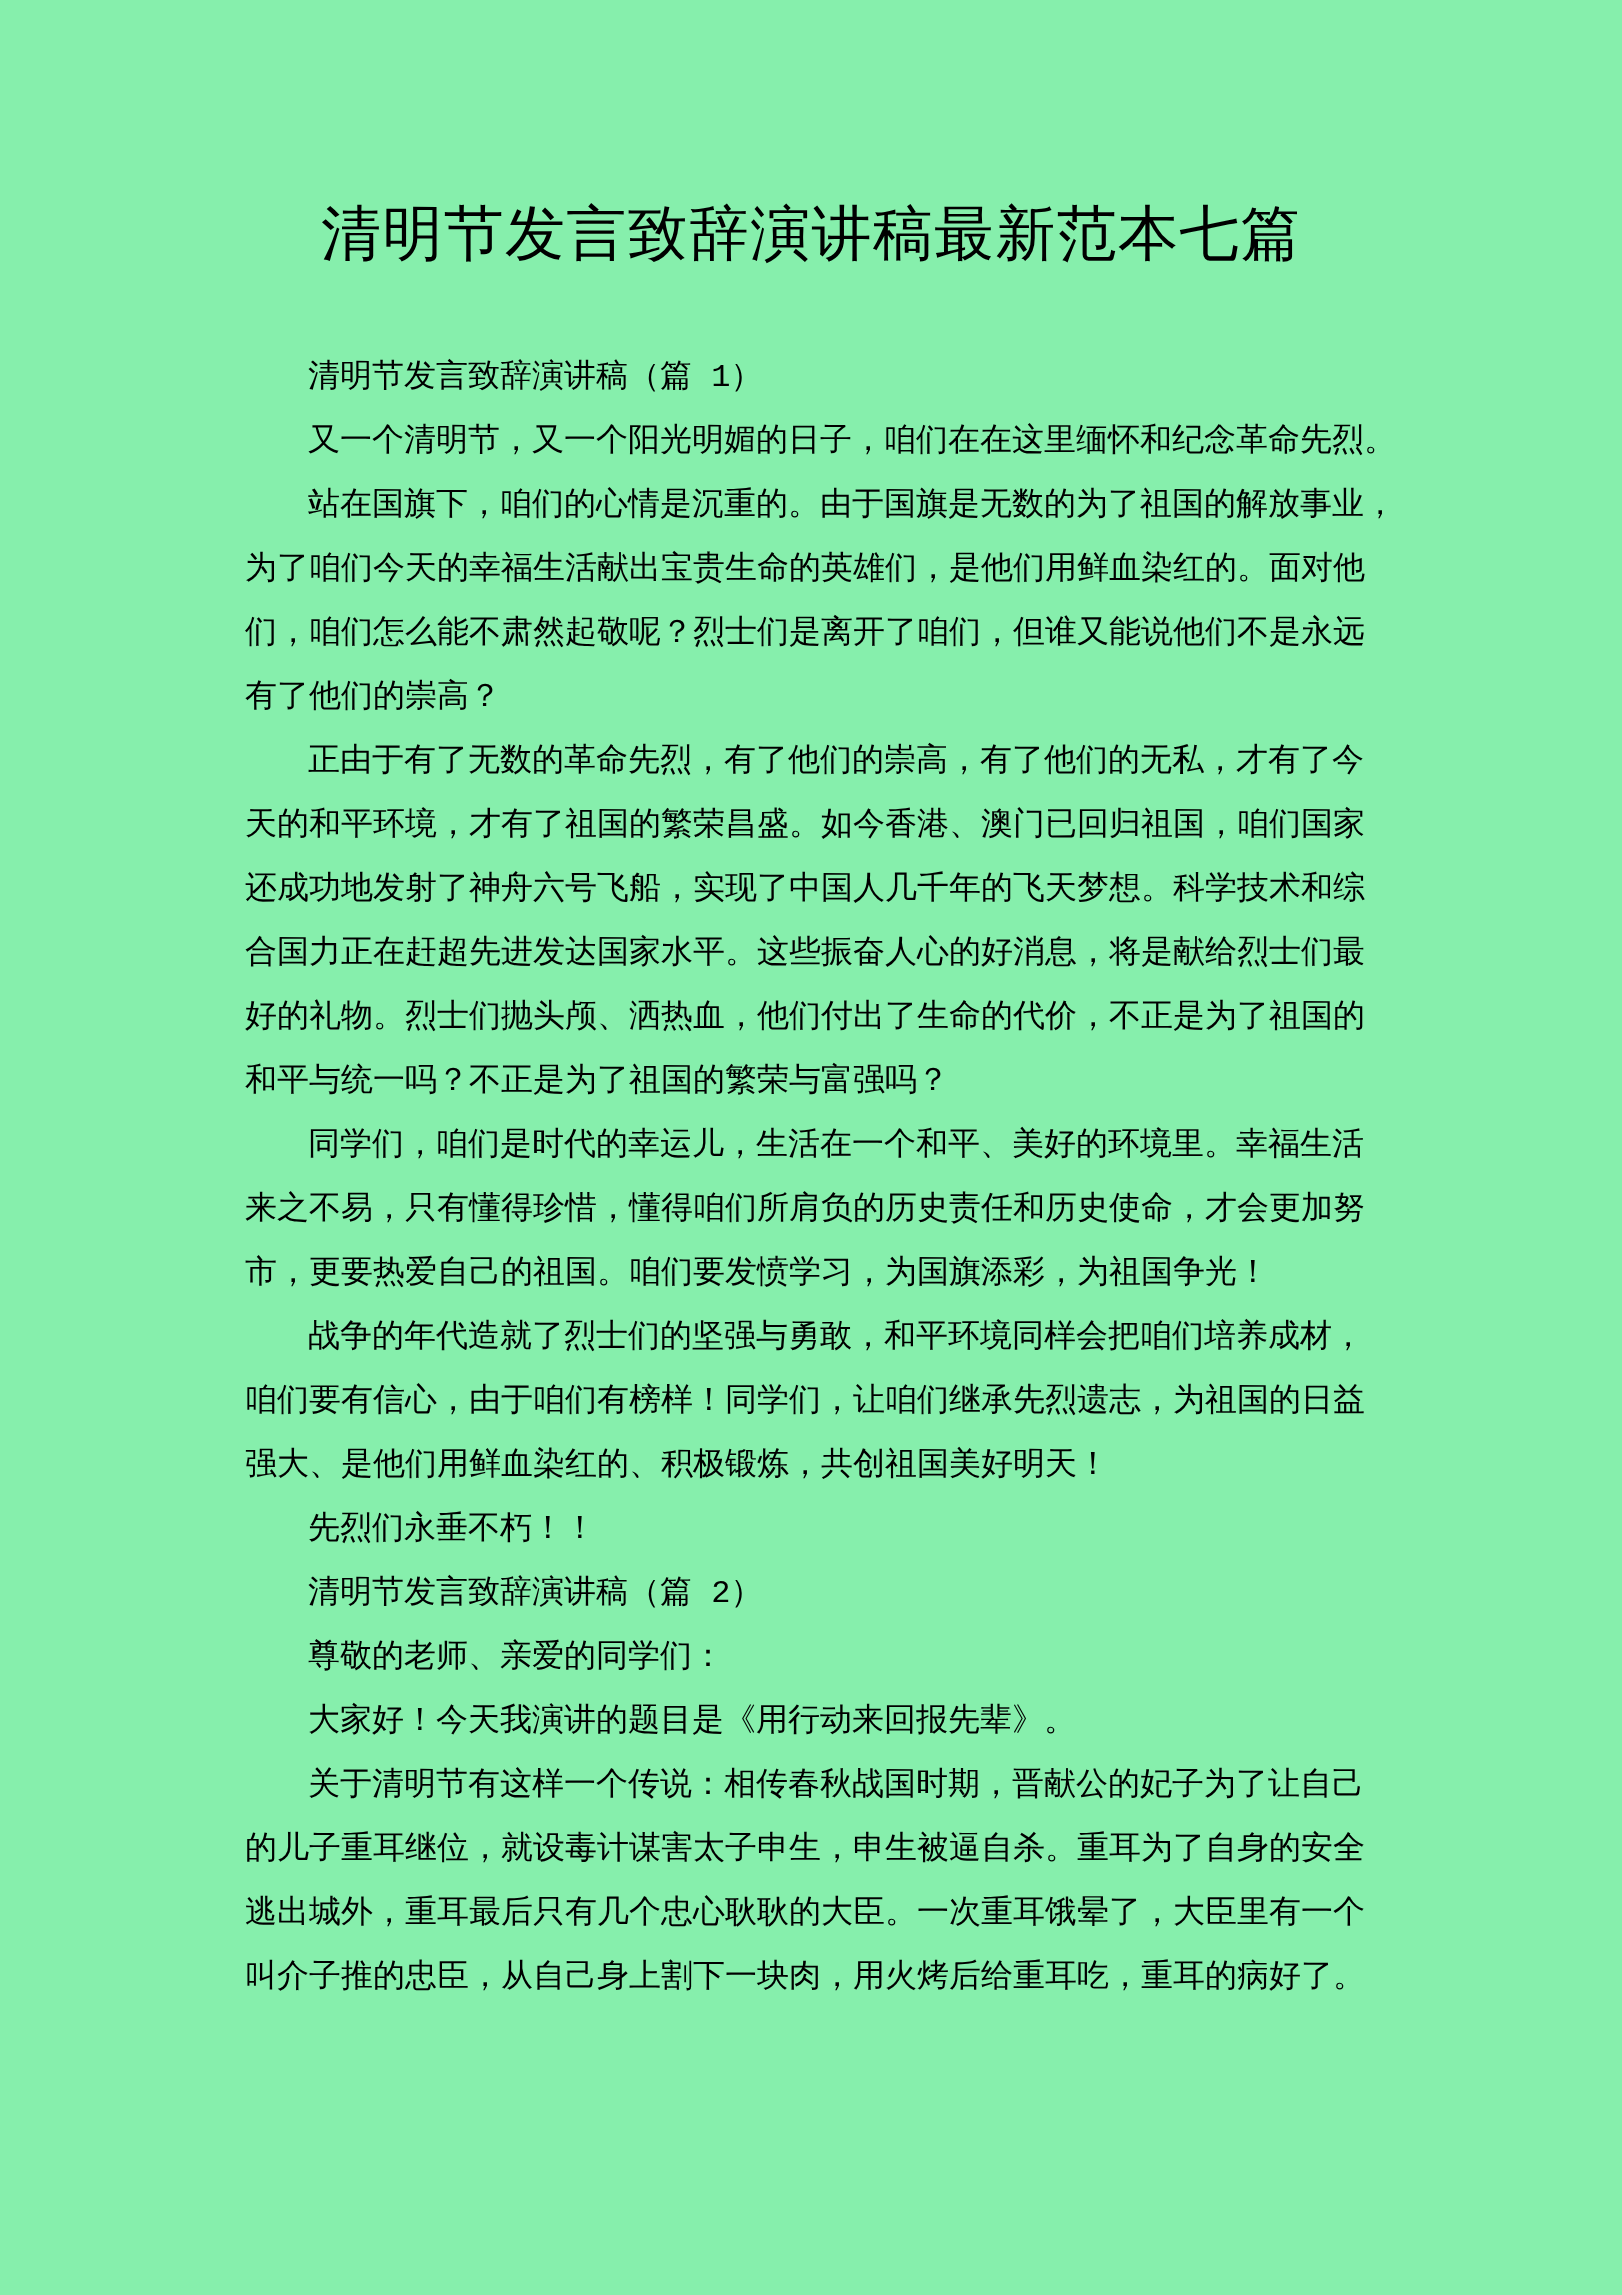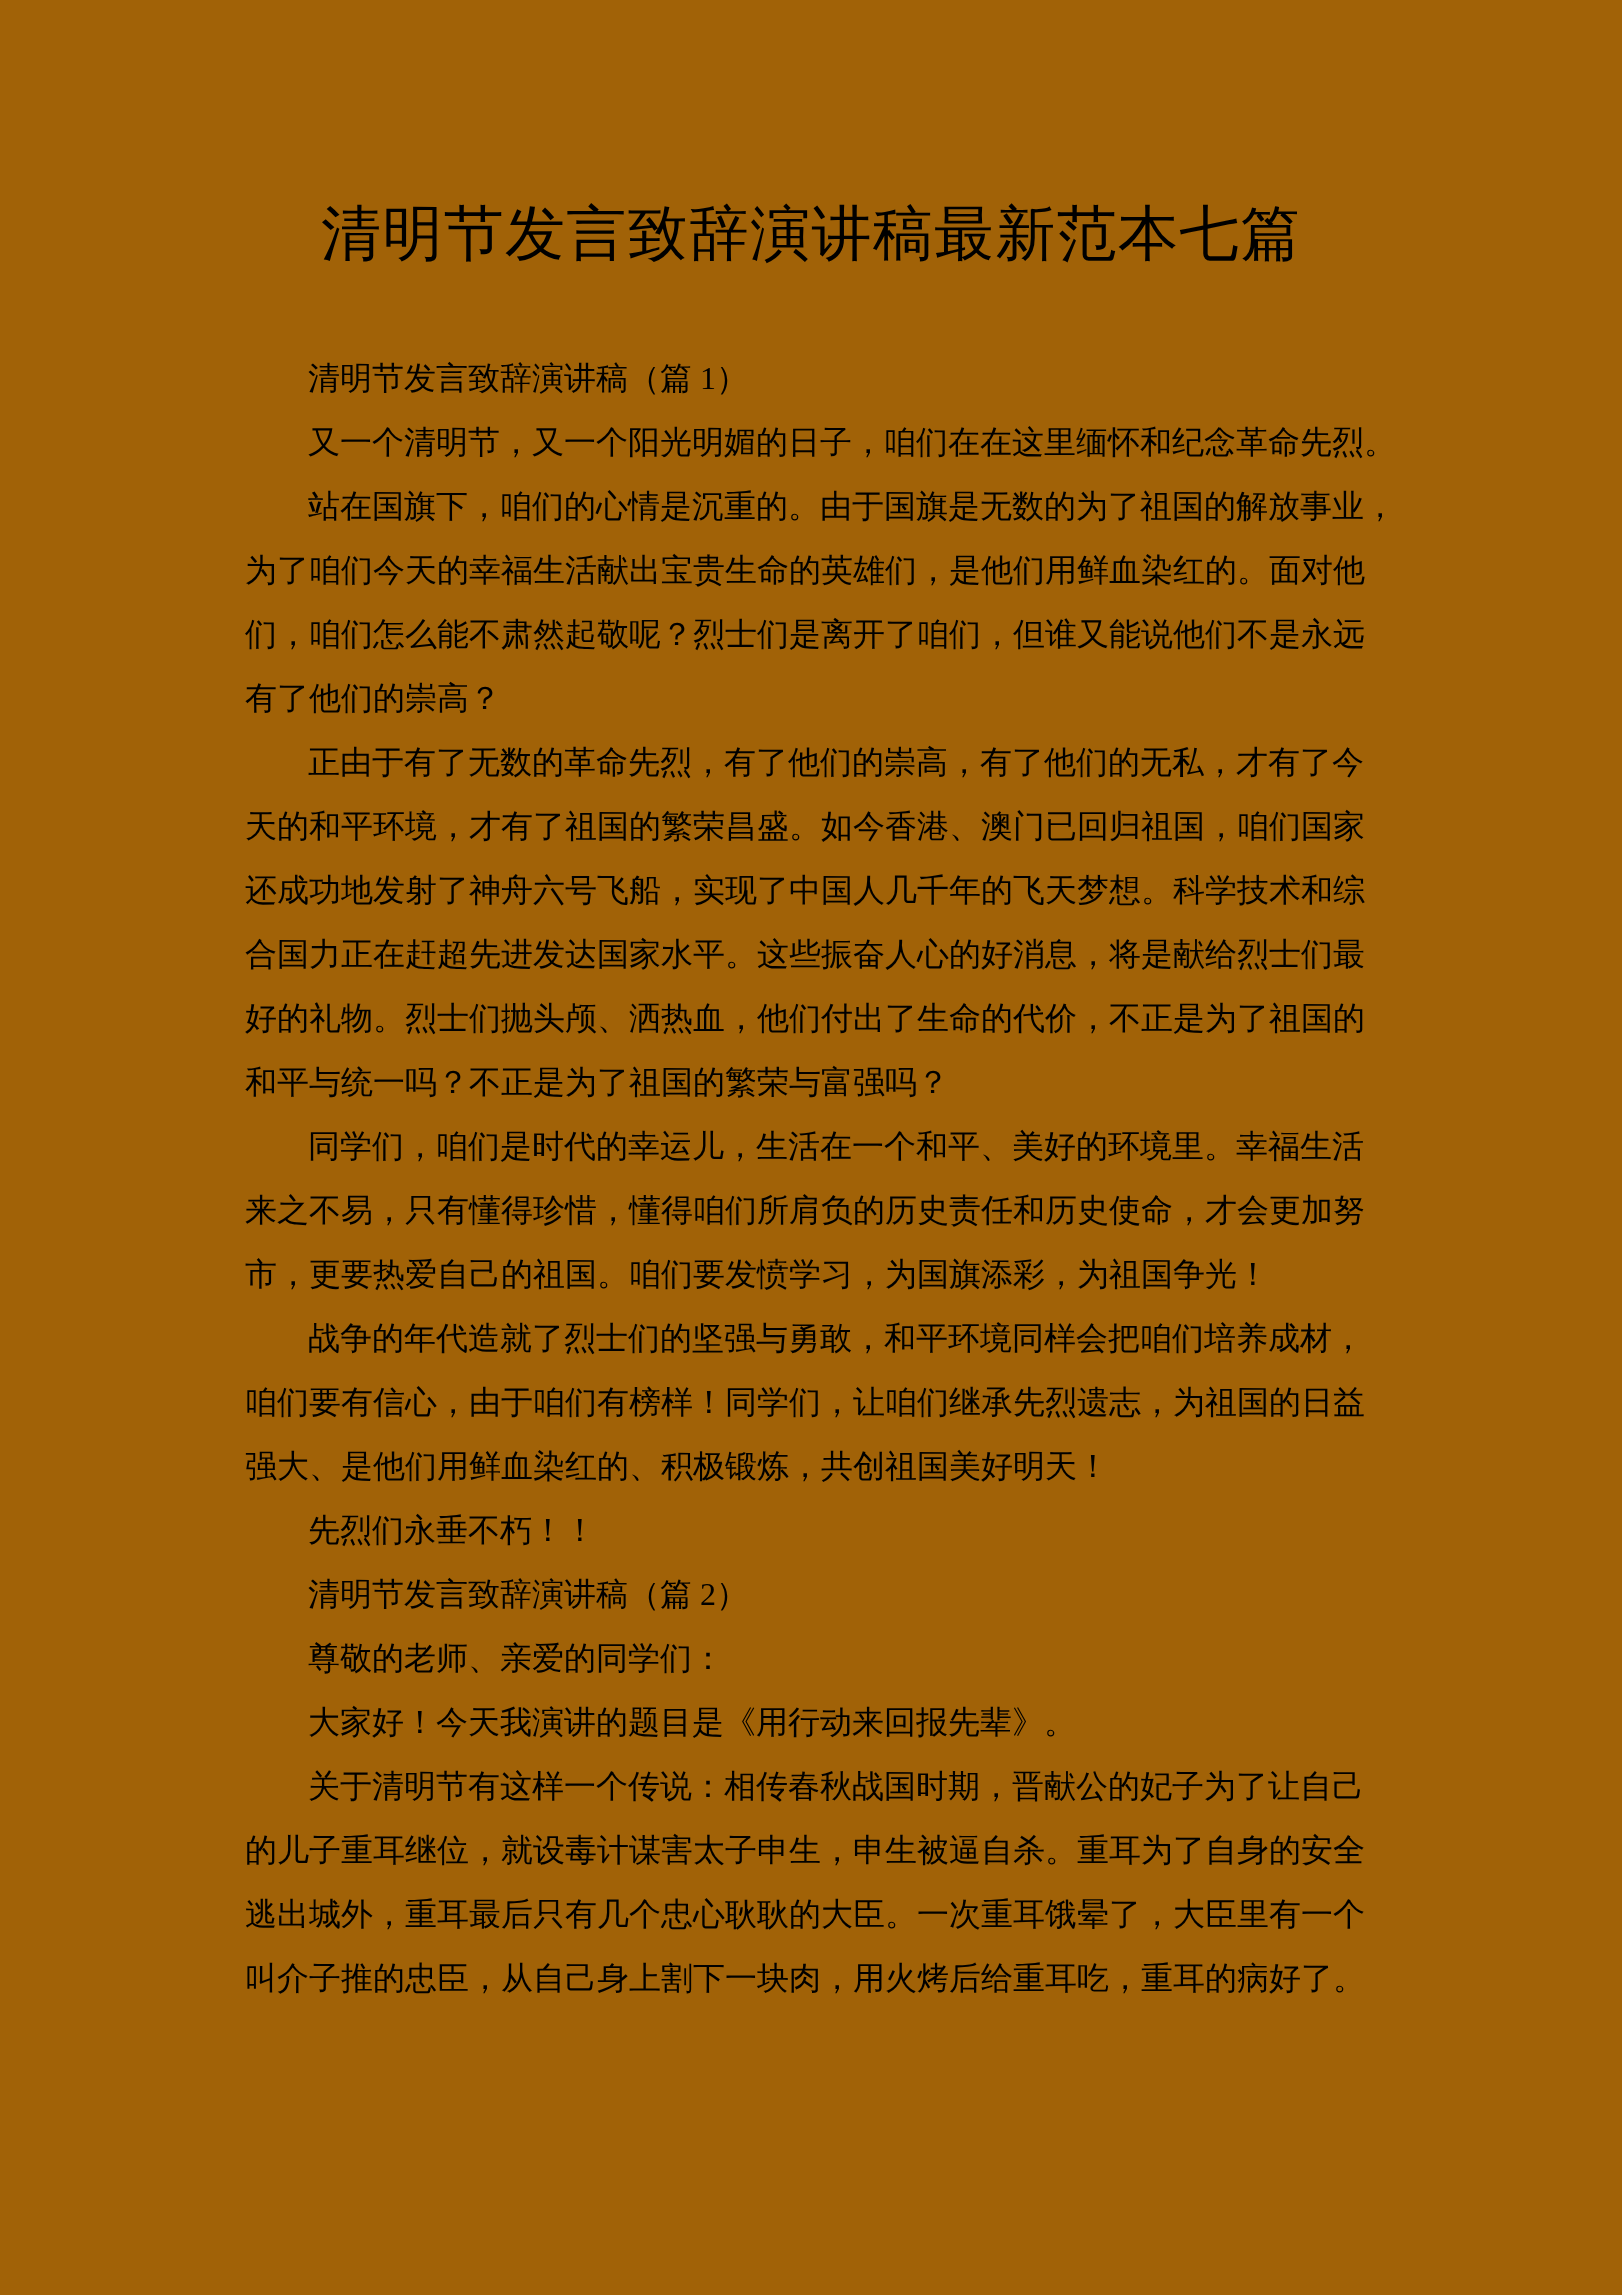--- a/index.html
+++ b/index.html
@@ -13,21 +13,21 @@
     position: relative;
     overflow: hidden;
     color: #000000;
     font-family: "DejaVu Serif", "Liberation Serif", serif;
   }
   .page {
     position: absolute;
     left: 0; top: 0;
     width: 1623px;
     height: 2295px;
-    background: #a16207;
+    background: #86efac;
   }
   .doc-title {
     position: absolute;
     left: 0;
     width: 1623px;
     top: 191px;
     text-align: center;
     font-size: 60px;
     line-height: 85px;
     letter-spacing: 1.3px;
@@ -35,21 +35,21 @@
     font-weight: normal;
     margin: 0;
   }
   .body-text {
     position: absolute;
     left: 245px;
     top: 346px;
     width: 1139px;
     font-size: 32px;
     line-height: 64px;
-    font-family: Liberation Serif, serif;
+    font-family: Liberation Mono, monospace;
   }
   .line {
     display: block;
     white-space: nowrap;
     height: 64px;
   }
   .line.indent { padding-left: 63px; }
 </style>
 </head>
 <body>

